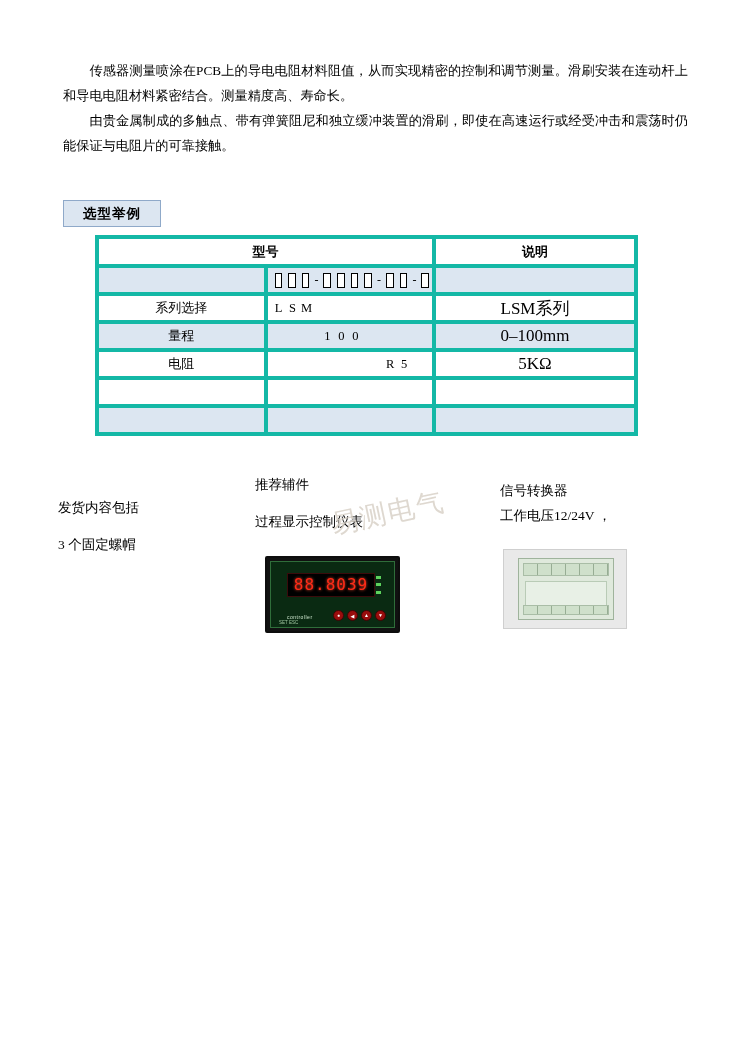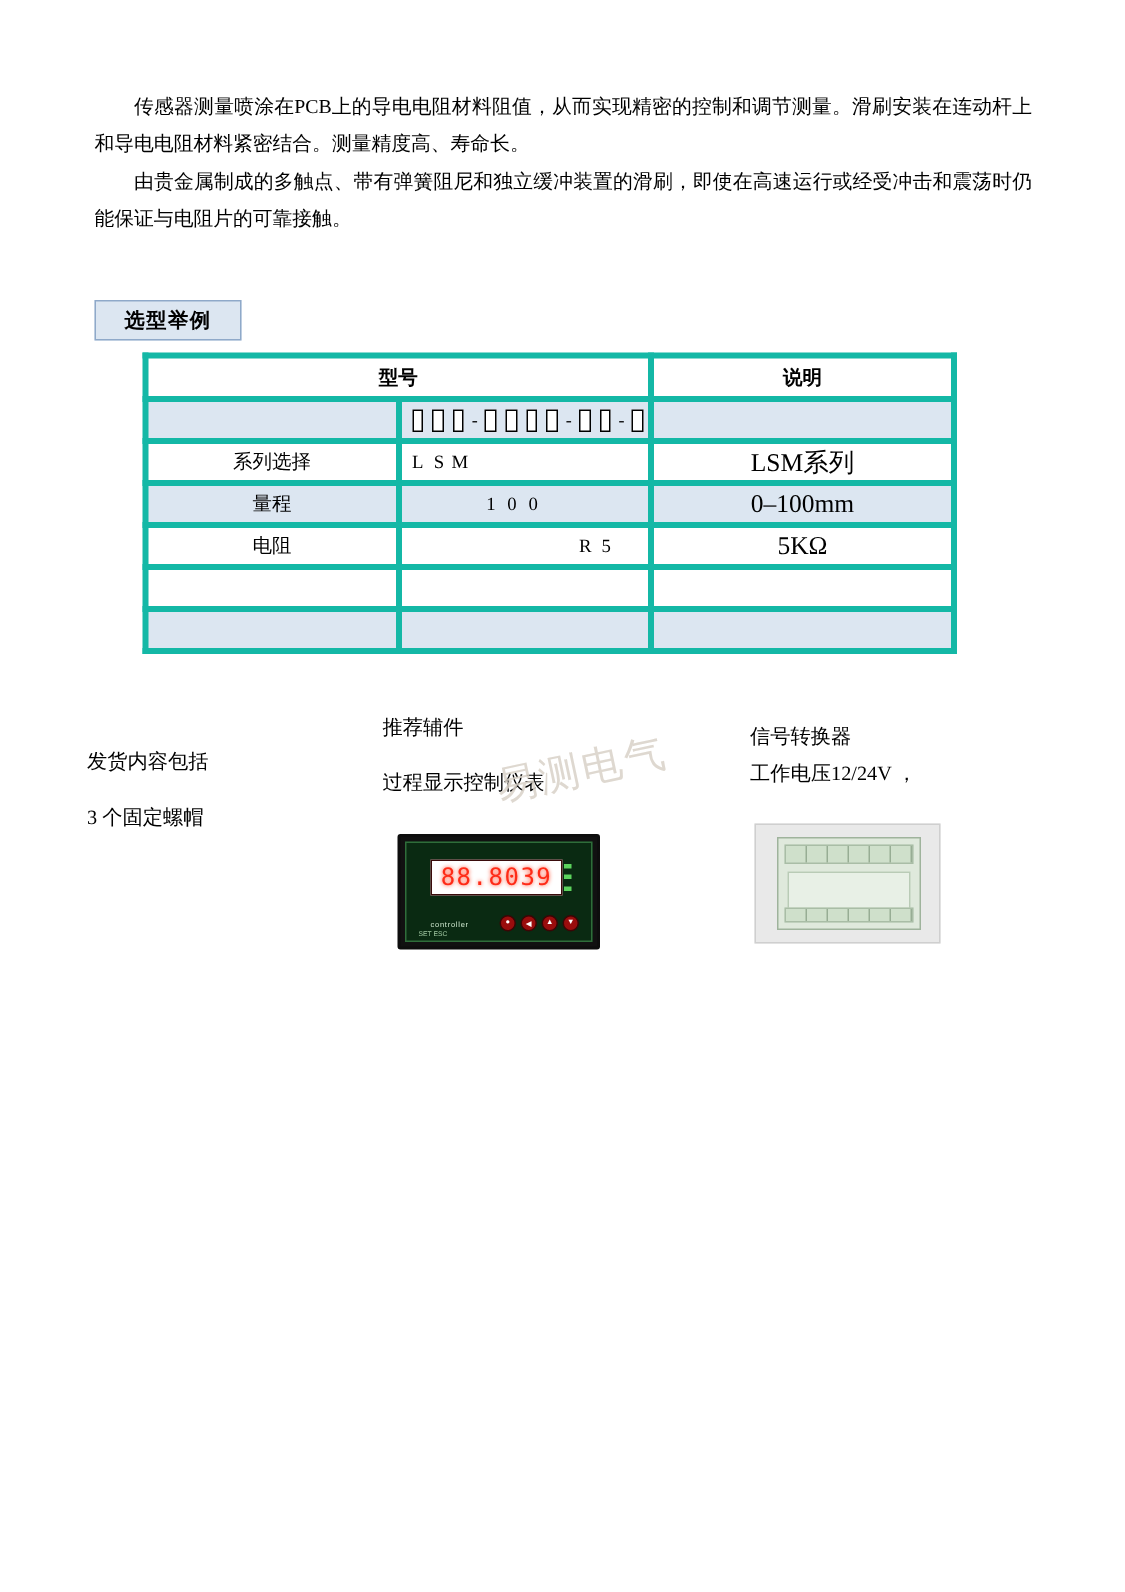--- a/index.html
+++ b/index.html
@@ -160,21 +160,21 @@
     background: #0a2a12;
     border: 1px solid #2f6d3a;
     box-sizing: border-box;
   }
   .meter-screen {
     position: absolute;
     left: 16px;
     top: 11px;
     width: 86px;
     height: 22px;
-    background: #ffffff;
+    background: #000000;
     border: 1px solid #3a0b0b;
     display: flex;
     align-items: center;
     justify-content: center;
     letter-spacing: 1px;
   }
   .meter-digits {
     font-family: "DejaVu Sans Mono", monospace;
     font-size: 16px;
     color: #ff2b17;

